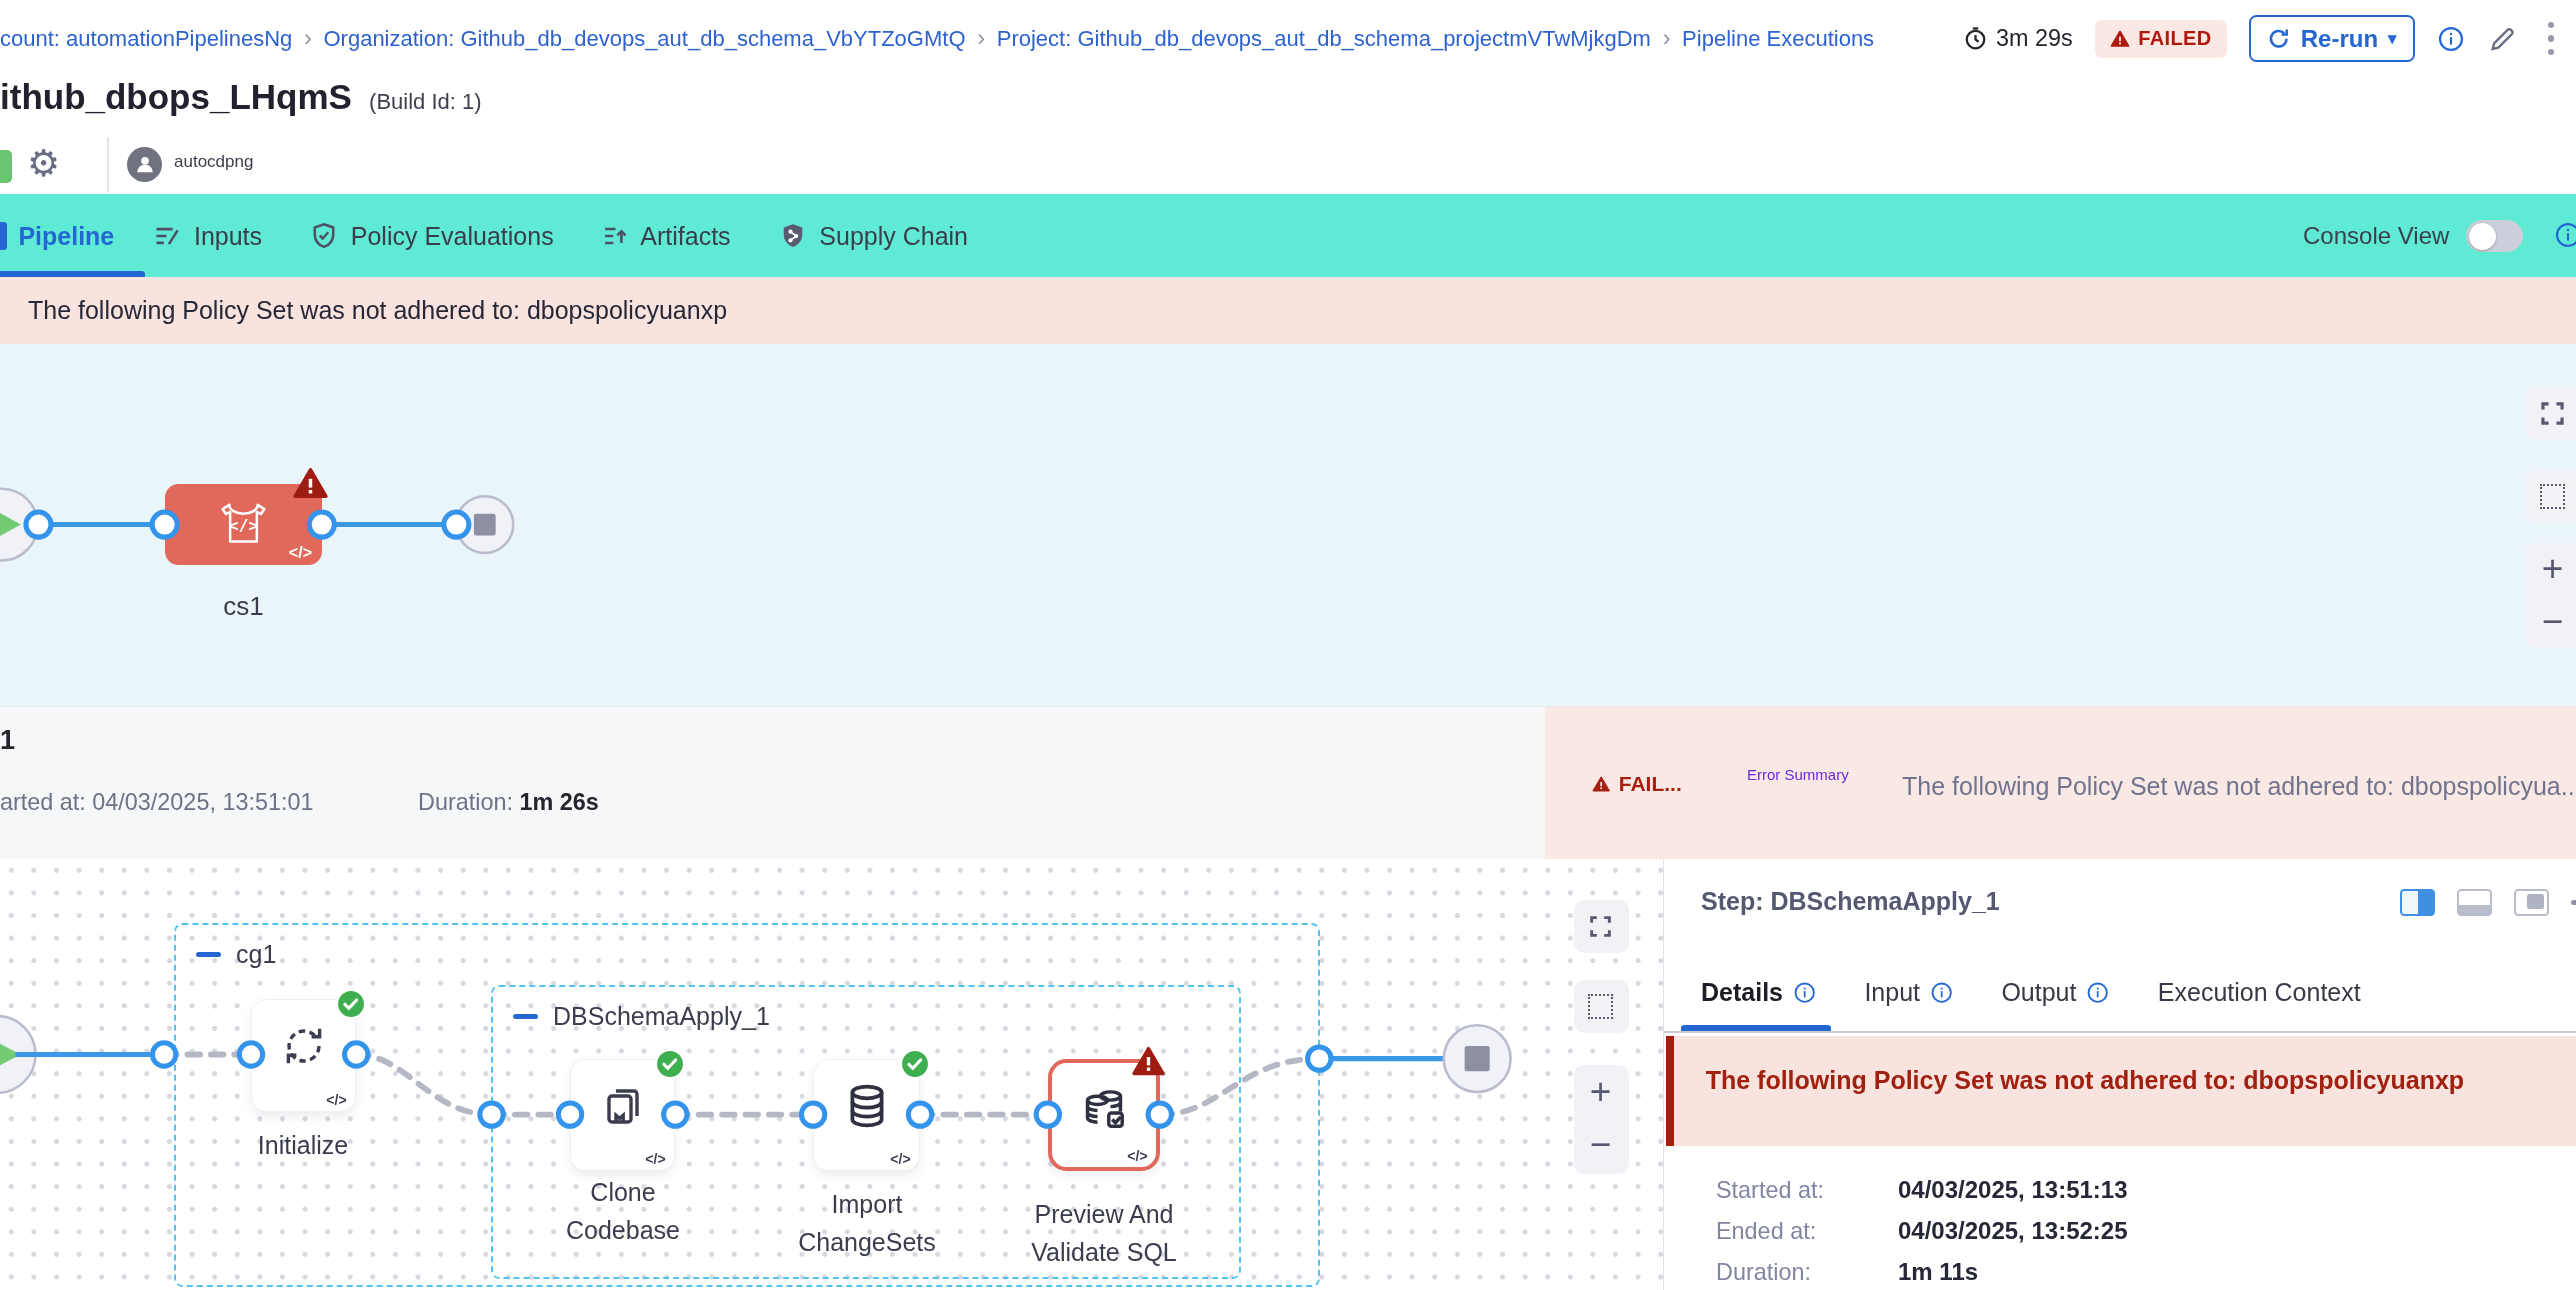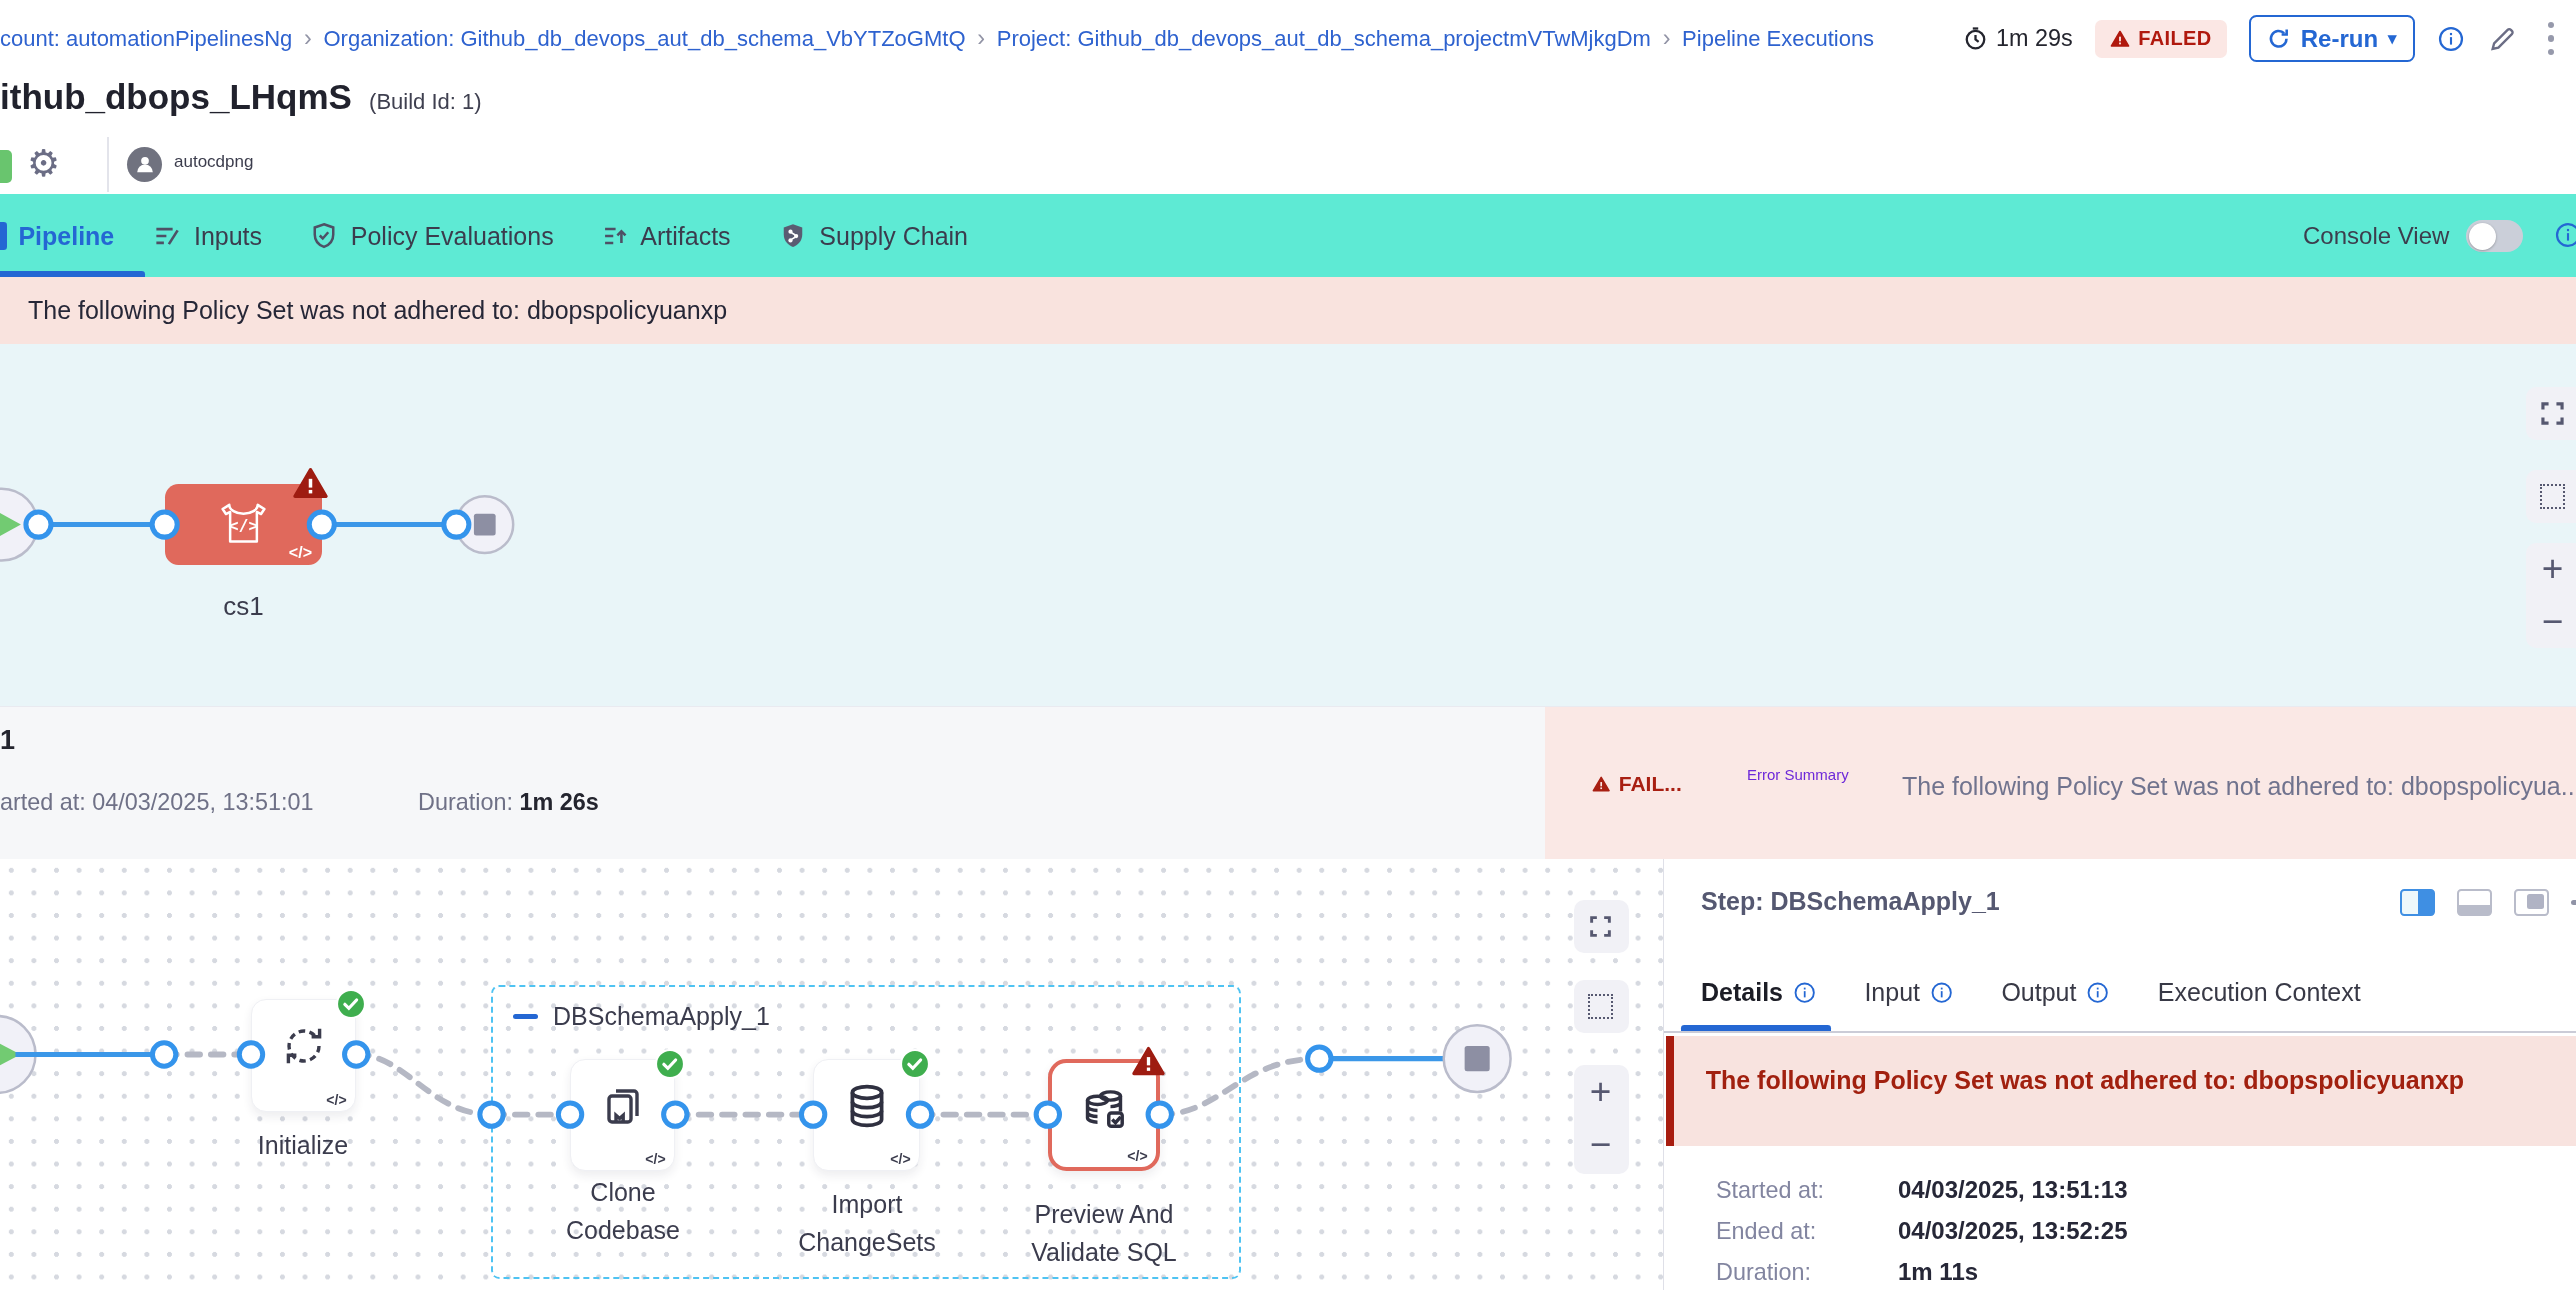--- a/index.html
+++ b/index.html
@@ -130,21 +130,21 @@
     </div>
     <div class="top-right">
       <div class="elapsed">
         <span>
           <svg width="25" height="25" viewBox="0 0 24 24" fill="none" stroke="#24252e" stroke-width="2.2">
             <circle cx="12" cy="13" r="8.4"></circle>
               <path d="M12 8.6v4.4l3 2.2"></path>
               <path d="M9.4 2.4h5.2"></path>
           </svg>
         </span>
-        <span>1m 29s</span>
+        <span>3m 29s</span>
       </div>
       <div class="badge-failed">
         <span>
           <svg width="20" height="20" viewBox="0 0 24 24">
               <path d="M12 3 L22.2 20.4 H1.8 Z" fill="#b0190e" stroke="#b0190e" stroke-width="2" stroke-linejoin="round"></path>
               <rect x="10.9" y="9.2" width="2.2" height="5.6" fill="#fbe7e4"></rect>
               <rect x="10.9" y="16.2" width="2.2" height="2.2" fill="#fbe7e4"></rect>
             </svg>
         </span>
         <span>FAILED</span>
@@ -325,20 +325,26 @@
             <rect x="10.9" y="16.2" width="2.2" height="2.2" fill="#fae8e5"></rect>
           </svg>
         <span>FAIL...</span>
       </div>
       <div class="es-label">Error Summary</div>
       <div class="es-msg">The following Policy Set was not adhered to: dbopspolicyua...</div>
     </div>
   </div>
 
   <div class="exec-canvas">
+    <div class="group" style="left:174px; top:64px; width:1146px; height:364px;">
+      <div class="group-head">
+        <span class="minus-chip"></span>
+        <span class="group-name">cg1</span>
+      </div>
+    </div>
     <div class="group" style="left:491px; top:126px; width:750px; height:294px;">
       <div class="group-head">
         <span class="minus-chip"></span>
         <span class="group-name">DBSchemaApply_1</span>
       </div>
     </div>
 
     <div class="step-card" style="left:251px; top:140px; height:113px;">
       <div class="step-icon">
         <svg width="48" height="48" viewBox="0 0 24 24" fill="none" stroke="#3b3c4d" stroke-width="1.7">

